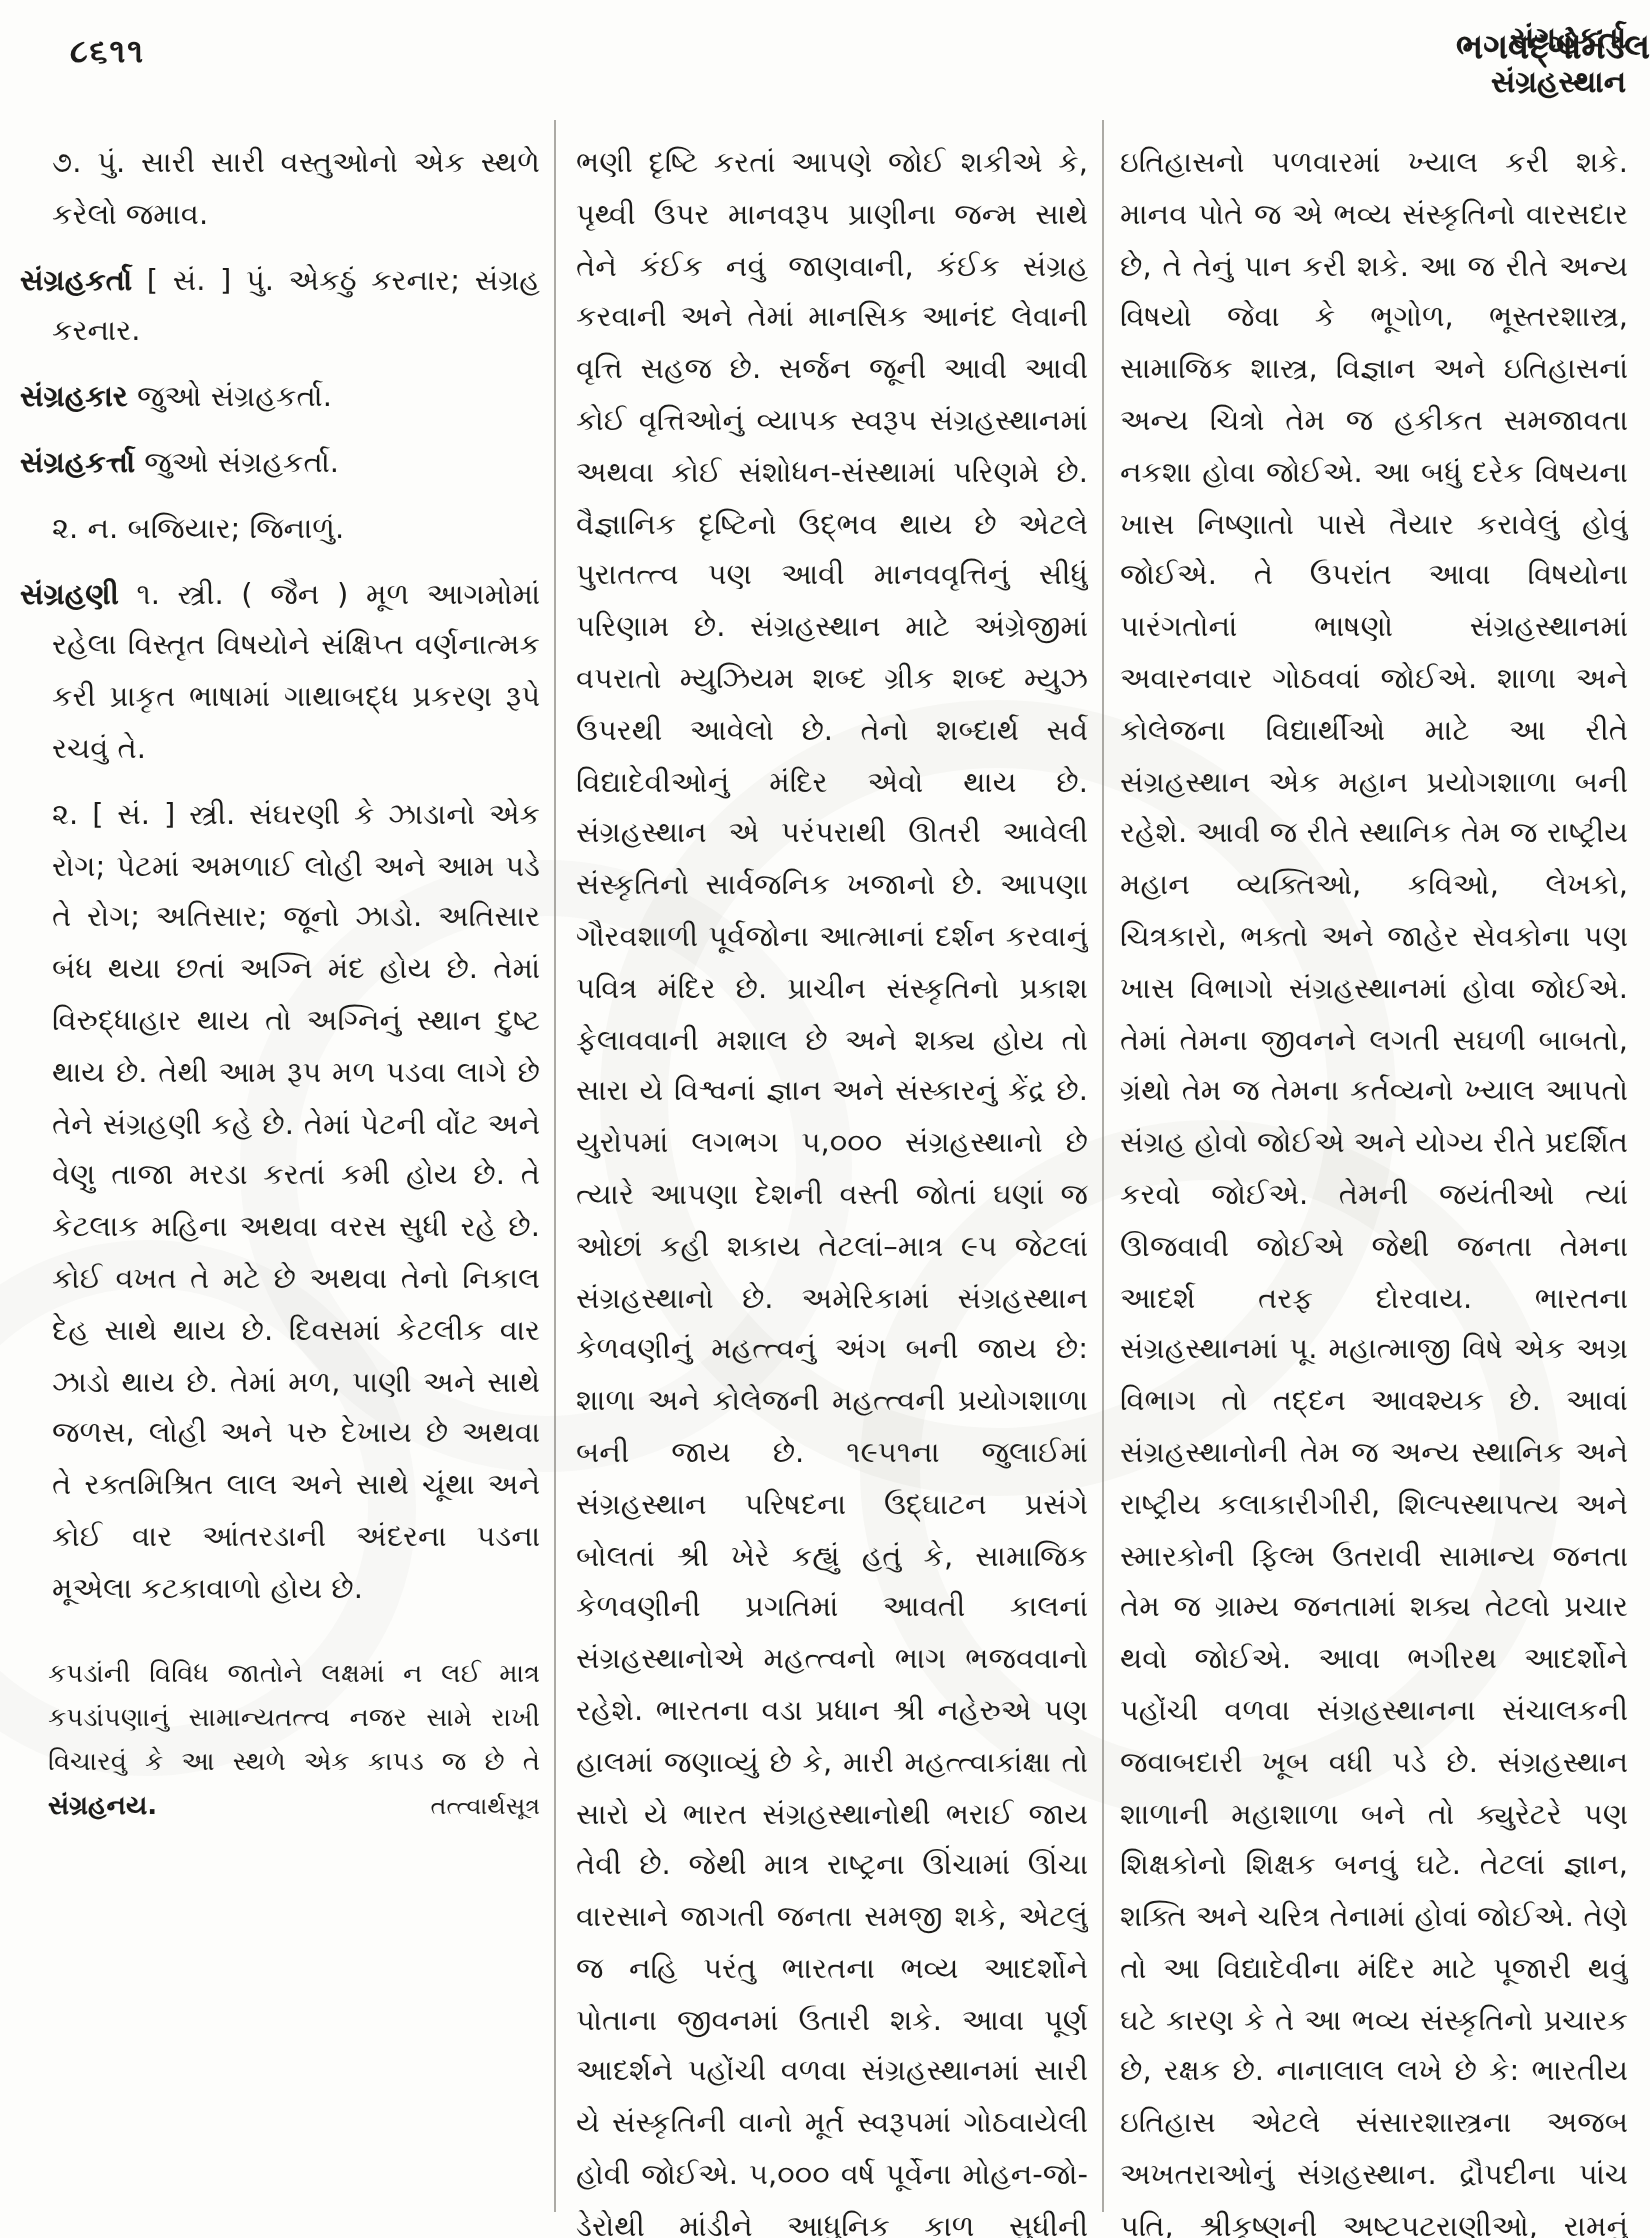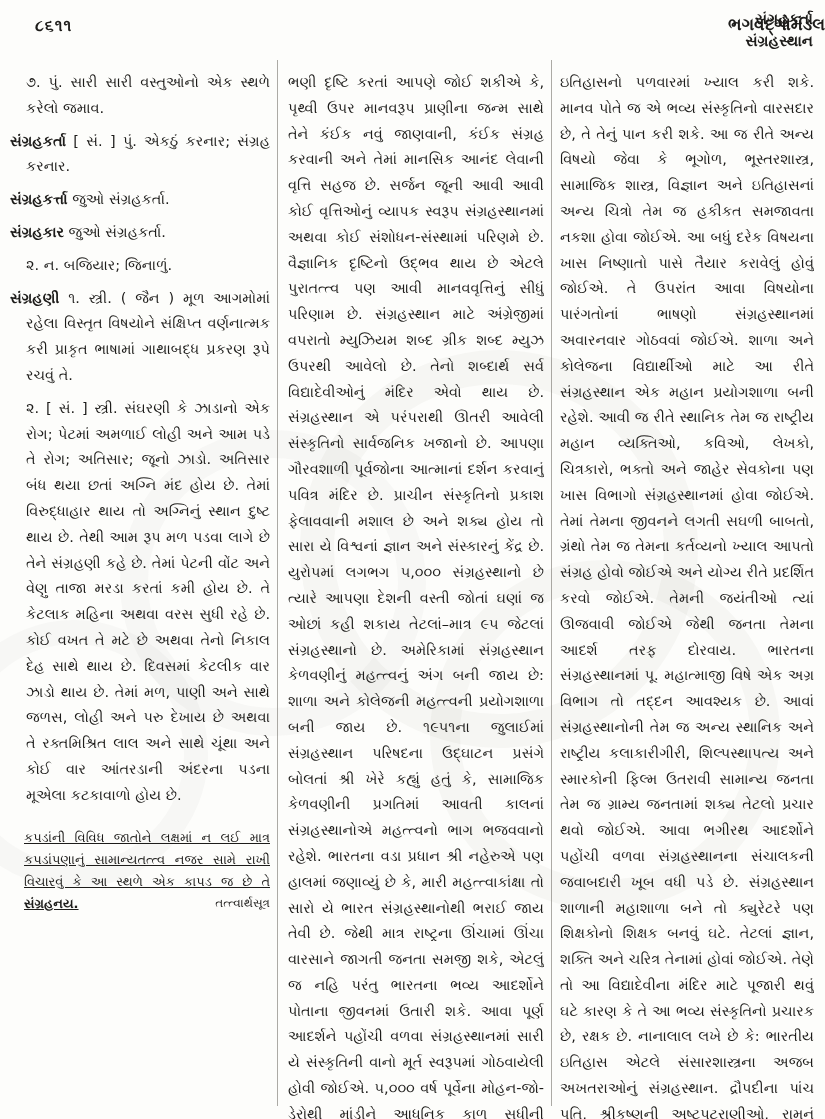--- a/index.html
+++ b/index.html
@@ -30,21 +30,21 @@
   .col-left{left:10px;width:260px;}
   .col-mid{left:288px;width:256px;}
   .col-right{left:560px;width:254px;}
   .sep{position:absolute;top:60px;height:1046px;width:1px;background:#77736d;opacity:.6;z-index:1;}
   .sep1{left:277px;}
   .sep2{left:551px;}
 
   p.entry{margin:0 0 7px 0;padding-left:16px;text-indent:-16px;}
   p.sense{margin:0 0 7px 0;padding-left:16px;text-indent:0;}
   .hw{font-weight:bold;}
-  p.citation{margin:18px 0 7px 14px;font-size:13px;line-height:1.7;text-decoration:underline;}
+  p.citation{margin:18px 0 7px 14px;font-size:13px;line-height:1.7;}
   .cite-src{float:right;font-size:12px;}
   p.flow{margin:0;}
 </style>
 </head>
 <body>
 
 <div class="page">
 
   <div class="wm wm1"></div>
   <div class="wm wm2"></div>
@@ -59,22 +59,22 @@
       <div>સંગ્રહસ્થાન</div>
     </div>
   </div>
 
   <div class="sep sep1"></div>
   <div class="sep sep2"></div>
 
   <div class="col col-left">
     <p class="sense"><span>૭. પું. સારી સારી વસ્તુઓનો એક સ્થળે કરેલો જમાવ.</span></p>
     <p class="entry"><span class="hw">સંગ્રહકર્તા</span> <span>[ સં. ] પું. એકઠું કરનાર; સંગ્રહ કરનાર.</span></p>
+    <p class="entry"><span class="hw">સંગ્રહકાર</span> <span>જુઓ સંગ્રહકર્તા.</span></p>
     <p class="entry"><span class="hw">સંગ્રહકર્ત્તા</span> <span>જુઓ સંગ્રહકર્તા.</span></p>
-    <p class="entry"><span class="hw">સંગ્રહકાર</span> <span>જુઓ સંગ્રહકર્તા.</span></p>
     <p class="sense"><span>૨. ન. બજિયાર; જિનાળું.</span></p>
     <p class="entry"><span class="hw">સંગ્રહણી</span> <span>૧. સ્ત્રી. ( જૈન ) મૂળ આગમોમાં રહેલા વિસ્તૃત વિષયોને સંક્ષિપ્ત વર્ણનાત્મક કરી પ્રાકૃત ભાષામાં ગાથાબદ્ધ પ્રકરણ રૂપે રચવું તે.</span></p>
     <p class="sense"><span>૨. [ સં. ] સ્ત્રી. સંઘરણી કે ઝાડાનો એક રોગ; પેટમાં અમળાઈ લોહી અને આમ પડે તે રોગ; અતિસાર; જૂનો ઝાડો. અતિસાર બંધ થયા છતાં અગ્નિ મંદ હોય છે. તેમાં વિરુદ્ધાહાર થાય તો અગ્નિનું સ્થાન દુષ્ટ થાય છે. તેથી આમ રૂપ મળ પડવા લાગે છે તેને સંગ્રહણી કહે છે. તેમાં પેટની વોંટ અને વેણુ તાજા મરડા કરતાં કમી હોય છે. તે કેટલાક મહિના અથવા વરસ સુધી રહે છે. કોઈ વખત તે મટે છે અથવા તેનો નિકાલ દેહ સાથે થાય છે. દિવસમાં કેટલીક વાર ઝાડો થાય છે. તેમાં મળ, પાણી અને સાથે જળસ, લોહી અને પરુ દેખાય છે અથવા તે રક્તમિશ્રિત લાલ અને સાથે ચૂંથા અને કોઈ વાર આંતરડાની અંદરના પડના મૂએલા કટકાવાળો હોય છે.</span></p>
     <p class="citation"><span>કપડાંની વિવિધ જાતોને લક્ષમાં ન લઈ માત્ર કપડાંપણાનું સામાન્યતત્ત્વ નજર સામે રાખી વિચારવું કે આ સ્થળે એક કાપડ જ છે તે</span> <span class="hw">સંગ્રહનય.</span> <span class="cite-src">તત્ત્વાર્થસૂત્ર</span></p>
 
   </div>
 
   <div class="col col-mid">
     <p class="flow">ભણી દૃષ્ટિ કરતાં આપણે જોઈ શકીએ કે, પૃથ્વી ઉપર માનવરૂપ પ્રાણીના જન્મ સાથે તેને કંઈક નવું જાણવાની, કંઈક સંગ્રહ કરવાની અને તેમાં માનસિક આનંદ લેવાની વૃત્તિ સહજ છે. સર્જન જૂની આવી આવી કોઈ વૃત્તિઓનું વ્યાપક સ્વરૂપ સંગ્રહસ્થાનમાં અથવા કોઈ સંશોધન-સંસ્થામાં પરિણમે છે. વૈજ્ઞાનિક દૃષ્ટિનો ઉદ્ભવ થાય છે એટલે પુરાતત્ત્વ પણ આવી માનવવૃત્તિનું સીધું પરિણામ છે. સંગ્રહસ્થાન માટે અંગ્રેજીમાં વપરાતો મ્યુઝિયમ શબ્દ ગ્રીક શબ્દ મ્યુઝ ઉપરથી આવેલો છે. તેનો શબ્દાર્થ સર્વ વિદ્યાદેવીઓનું મંદિર એવો થાય છે. સંગ્રહસ્થાન એ પરંપરાથી ઊતરી આવેલી સંસ્કૃતિનો સાર્વજનિક ખજાનો છે. આપણા ગૌરવશાળી પૂર્વજોના આત્માનાં દર્શન કરવાનું પવિત્ર મંદિર છે. પ્રાચીન સંસ્કૃતિનો પ્રકાશ ફેલાવવાની મશાલ છે અને શક્ય હોય તો સારા યે વિશ્વનાં જ્ઞાન અને સંસ્કારનું કેંદ્ર છે. યુરોપમાં લગભગ ૫,૦૦૦ સંગ્રહસ્થાનો છે ત્યારે આપણા દેશની વસ્તી જોતાં ઘણાં જ ઓછાં કહી શકાય તેટલાં–માત્ર ૯૫ જેટલાં સંગ્રહસ્થાનો છે. અમેરિકામાં સંગ્રહસ્થાન કેળવણીનું મહત્ત્વનું અંગ બની જાય છે: શાળા અને કોલેજની મહત્ત્વની પ્રયોગશાળા બની જાય છે. ૧૯૫૧ના જુલાઈમાં સંગ્રહસ્થાન પરિષદના ઉદ્ઘાટન પ્રસંગે બોલતાં શ્રી ખેરે કહ્યું હતું કે, સામાજિક કેળવણીની પ્રગતિમાં આવતી કાલનાં સંગ્રહસ્થાનોએ મહત્ત્વનો ભાગ ભજવવાનો રહેશે. ભારતના વડા પ્રધાન શ્રી નહેરુએ પણ હાલમાં જણાવ્યું છે કે, મારી મહત્ત્વાકાંક્ષા તો સારો યે ભારત સંગ્રહસ્થાનોથી ભરાઈ જાય તેવી છે. જેથી માત્ર રાષ્ટ્રના ઊંચામાં ઊંચા વારસાને જાગતી જનતા સમજી શકે, એટલું જ નહિ પરંતુ ભારતના ભવ્ય આદર્શોને પોતાના જીવનમાં ઉતારી શકે. આવા પૂર્ણ આદર્શને પહોંચી વળવા સંગ્રહસ્થાનમાં સારી યે સંસ્કૃતિની વાનો મૂર્ત સ્વરૂપમાં ગોઠવાયેલી હોવી જોઈએ. ૫,૦૦૦ વર્ષ પૂર્વેના મોહન-જો-ડેરોથી માંડીને આધુનિક કાળ સુધીની કલાકારીગીરી, ચિત્રો, શિલ્પસ્થાપત્ય, સિક્કા, લેખો વગેરેના નમૂનાઓ બની શકે તો પ્લાસ્ટરકાસ્ટના, નહીં તો તે બધાની આબેહૂબ છબીઓનો સમાવેશ થવો જોઈએ. તેની સાથે સ્થાનિક, રાષ્ટ્રીય અને આંતરરાષ્ટ્રીય કળાના નમૂના પણ હોવા જોઈએ, જેથી સંસ્કૃતિના અભ્યાસીઓને સરખામણી કરવી ઠીક પડે અને સામાન્ય મનુષ્ય પહેલી નજરે સારી યે સંસ્કૃતિના</p>
   </div>

